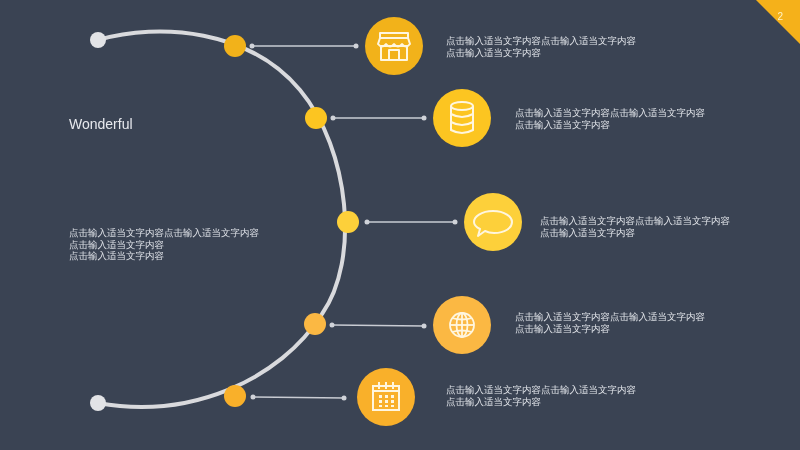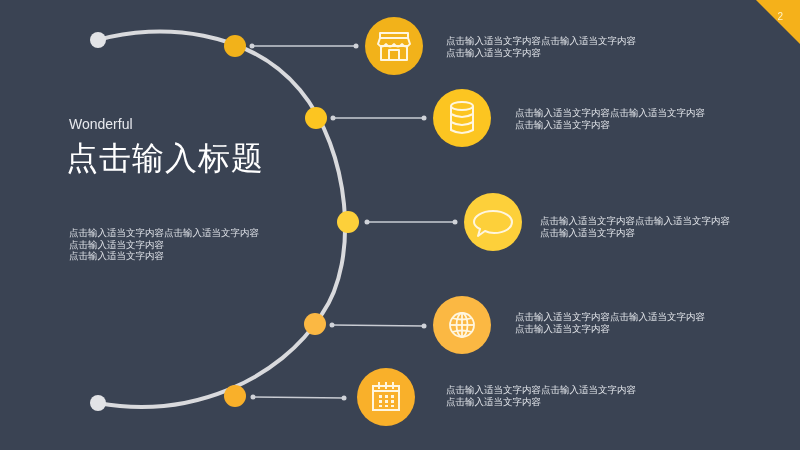--- a/index.html
+++ b/index.html
@@ -16,21 +16,20 @@
 </style>
 </head>
 <body>
 
 <div class="slide">
 
   <div class="corner"></div>
   <div class="page-num">2</div>
 
   <div class="subtitle">Wonderful</div>
-  <div class="title">点击输入标题</div>
 
   <div class="left-desc">
     <div>点击输入适当文字内容点击输入适当文字内容</div>
     <div>点击输入适当文字内容</div>
     <div>点击输入适当文字内容</div>
   </div>
 
   <svg class="art" width="800" height="450" viewBox="0 0 800 450">
 
     <path d="M98,40 C160,22 250,30 300,90 C350,150 360,260 322,314 C280,380 190,420 98,403" fill="none" stroke="#d9dadd" stroke-width="4" stroke-linecap="round"></path>

